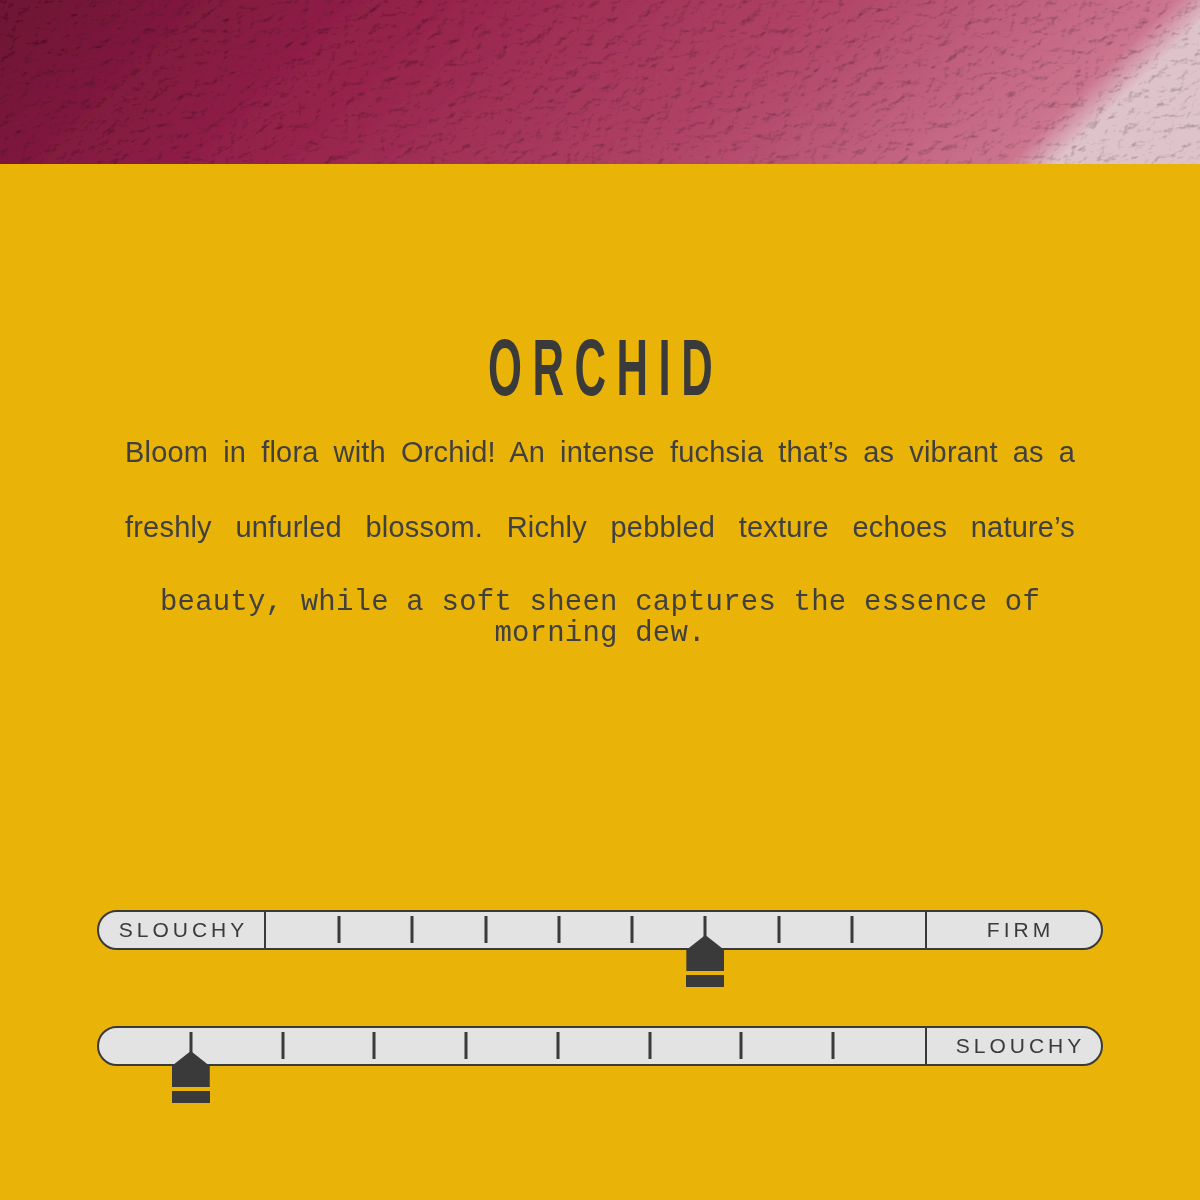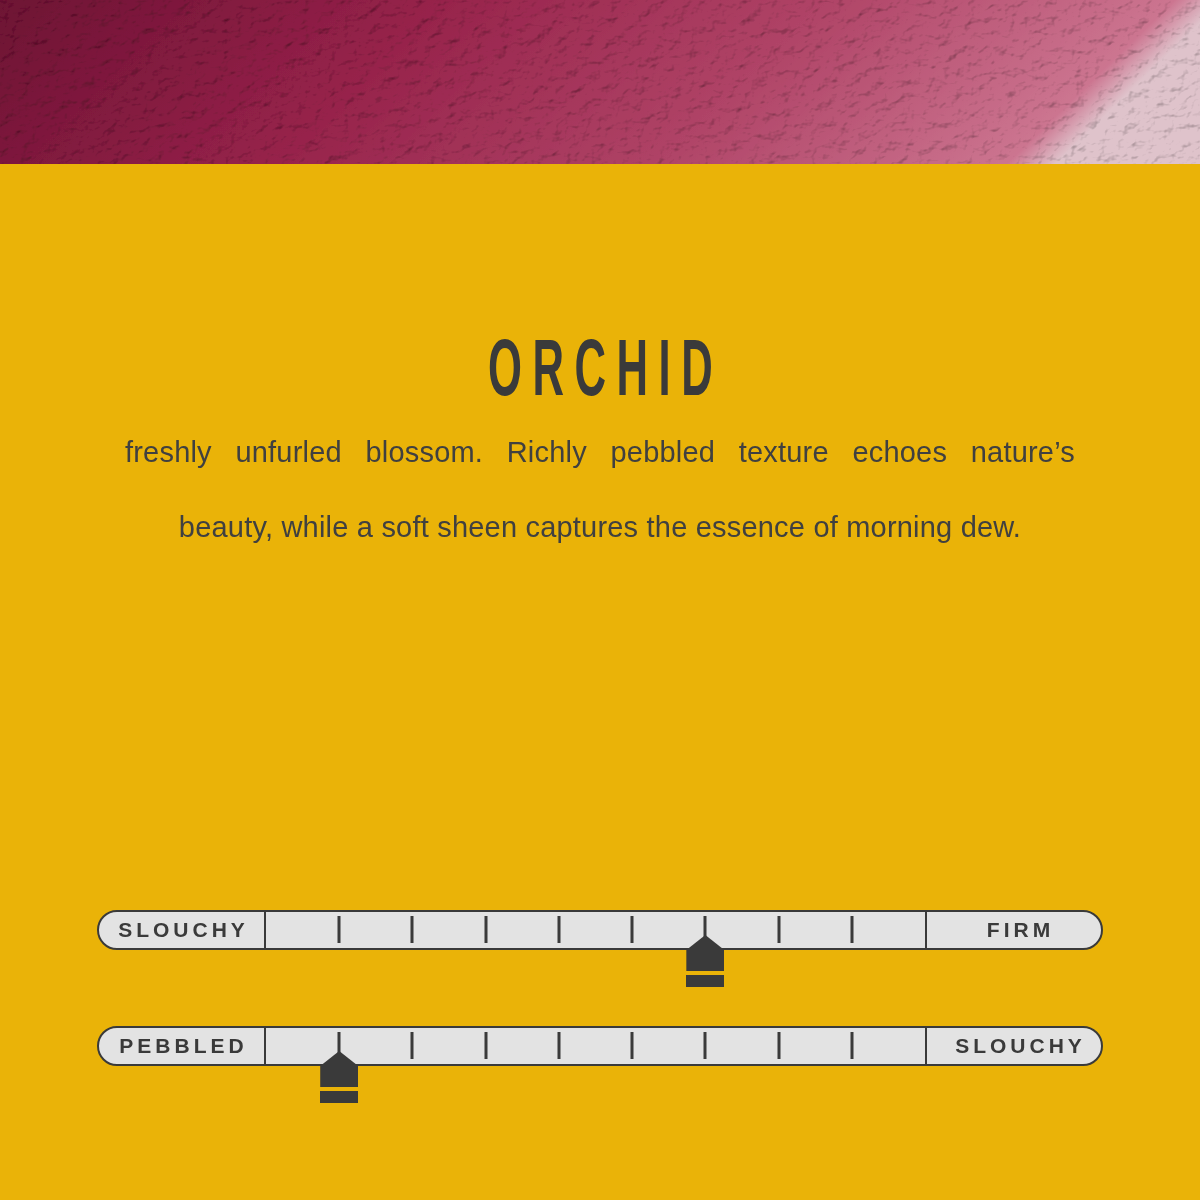--- a/index.html
+++ b/index.html
@@ -56,20 +56,21 @@
   }
   .desc-line {
     height: 75px;
     line-height: 31px;
     text-align: justify;
     text-align-last: justify;
   }
   .desc-line:last-child {
     text-align: center;
     text-align-last: center;
+    font-family: Liberation Mono, monospace;
   }
 
   
   .slider-row {
     position: absolute;
     left: 97px;
     width: 1006px;
     height: 40px;
   }
   .row-1 { top: 910px; }
@@ -82,21 +83,21 @@
     border-radius: 22px;
     display: flex;
     background: #e3e3e3;
   }
   .pill-label {
     width: 161px;
     display: flex;
     align-items: center;
     justify-content: center;
     font-size: 21px;
-    font-weight: 700;
+    font-weight: 400;
     letter-spacing: 4px;
     padding-left: 4px; 
     color: #3a3a3a;
     white-space: nowrap;
   }
   .pill-label.left  { border-right: 2px solid #3a3a3a; }
   .pill-label.right { border-left: 2px solid #3a3a3a; padding-left: 13px; }
 
   .track { flex: 1; position: relative; }
 
@@ -149,20 +150,21 @@
           <feBlend in="SourceGraphic" in2="lit" mode="multiply"></feBlend>
         </filter>
       </defs>
       <rect width="1200" height="164" fill="url(#leatherGrad)" filter="url(#leatherTex)"></rect>
     </svg>
   </div>
 
   <h1 class="title"><span class="title-inner">ORCHID</span></h1>
 
   <div class="description">
+    <div class="desc-line">Bloom in flora with Orchid! An intense fuchsia that’s as vibrant as a</div>
     <div class="desc-line">freshly unfurled blossom. Richly pebbled texture echoes nature’s</div>
     <div class="desc-line">beauty, while a soft sheen captures the essence of morning dew.</div>
   </div>
 
   <div class="slider-row row-1">
     <div class="pill">
       <div class="pill-label left">SLOUCHY</div>
       <div class="track">
           <div class="tick" style="left: 11.1111%;"></div>
           <div class="tick" style="left: 22.2222%;"></div>
@@ -176,21 +178,20 @@
             <div class="marker-head"></div>
             <div class="marker-base"></div>
           </div>
         </div>
       <div class="pill-label right">FIRM</div>
     </div>
   </div>
 
   <div class="slider-row row-2">
     <div class="pill">
-      <div class="pill-label left">PEBBLED</div>
       <div class="track">
           <div class="tick" style="left: 11.1111%;"></div>
           <div class="tick" style="left: 22.2222%;"></div>
           <div class="tick" style="left: 33.3333%;"></div>
           <div class="tick" style="left: 44.4444%;"></div>
           <div class="tick" style="left: 55.5556%;"></div>
           <div class="tick" style="left: 66.6667%;"></div>
           <div class="tick" style="left: 77.7778%;"></div>
           <div class="tick" style="left: 88.8889%;"></div>
           <div class="marker" style="left: 11.1111%;">

